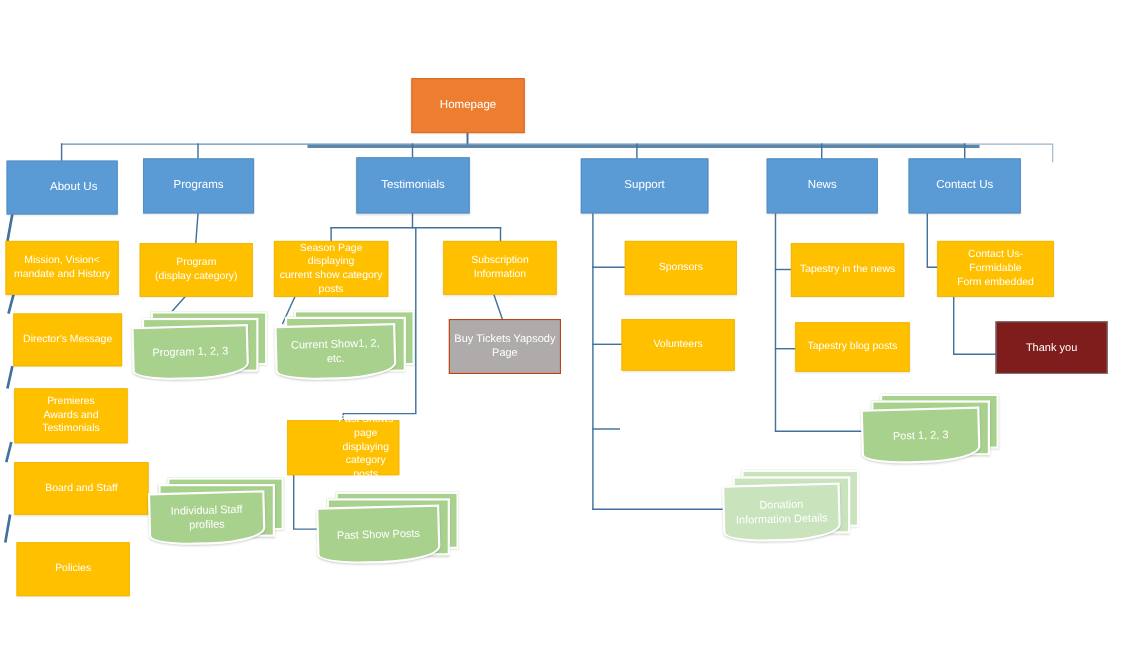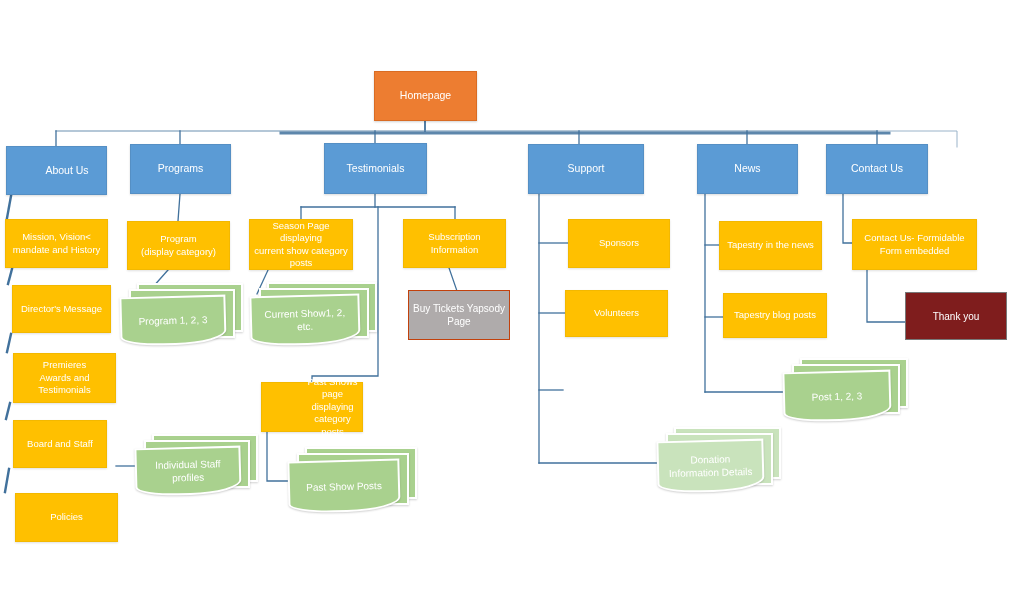--- a/index.html
+++ b/index.html
@@ -100,21 +100,21 @@
   <div class="node section" style="left:528px;top:144px;width:116px;height:50px;">Support</div>
   <div class="node section" style="left:697px;top:144px;width:101px;height:50px;">News</div>
   <div class="node section" style="left:826px;top:144px;width:102px;height:50px;">Contact Us</div>
 
   <div class="node page" style="left:5px;top:219px;width:103px;height:49px;">Mission, Vision&lt;
 mandate and History</div>
   <div class="node page" style="left:12px;top:285px;width:99px;height:48px;">Director's Message</div>
   <div class="node page" style="left:13px;top:353px;width:103px;height:50px;">Premieres
 Awards and
 Testimonials</div>
-  <div class="node page" style="left:13px;top:420px;width:94px;height:48px;">Board and Staff</div>
+  <div class="node page" style="left:13px;top:420px;width:122px;height:48px;">Board and Staff</div>
   <div class="node page" style="left:15px;top:493px;width:103px;height:49px;">Policies</div>
 
   <div class="node page" style="left:127px;top:221px;width:103px;height:49px;">Program
 (display category)</div>
 
   <div class="node page" style="left:249px;top:219px;width:104px;height:51px;">Season Page displaying
 current show category
 posts</div>
   <div class="node page" style="left:403px;top:219px;width:103px;height:49px;">Subscription
 Information</div>
@@ -123,21 +123,21 @@
 posts</div>
   <div class="node graylight" style="left:408px;top:290px;width:102px;height:50px;">Buy Tickets Yapsody
 Page</div>
 
   <div class="node page" style="left:568px;top:219px;width:102px;height:49px;">Sponsors</div>
   <div class="node page" style="left:565px;top:290px;width:103px;height:47px;">Volunteers</div>
 
   <div class="node page" style="left:719px;top:221px;width:103px;height:49px;">Tapestry in the news</div>
   <div class="node page" style="left:723px;top:293px;width:104px;height:45px;">Tapestry blog posts</div>
 
-  <div class="node page" style="left:852px;top:219px;width:125px;height:51px;">Contact Us- Formidable
+  <div class="node page" style="left:852px;top:219px;width:106px;height:51px;">Contact Us- Formidable
 Form embedded</div>
   <div class="node graydark" style="left:905px;top:292px;width:102px;height:48px;">Thank you</div>
 
   <div class="stack" style="left:120px;top:296px;width:106px;height:49px;">
     <div class="card back"></div>
     <div class="card mid"></div>
     <div class="card front">Program 1, 2, 3</div>
   </div>
 
   <div class="stack" style="left:135px;top:447px;width:106px;height:48px;">

